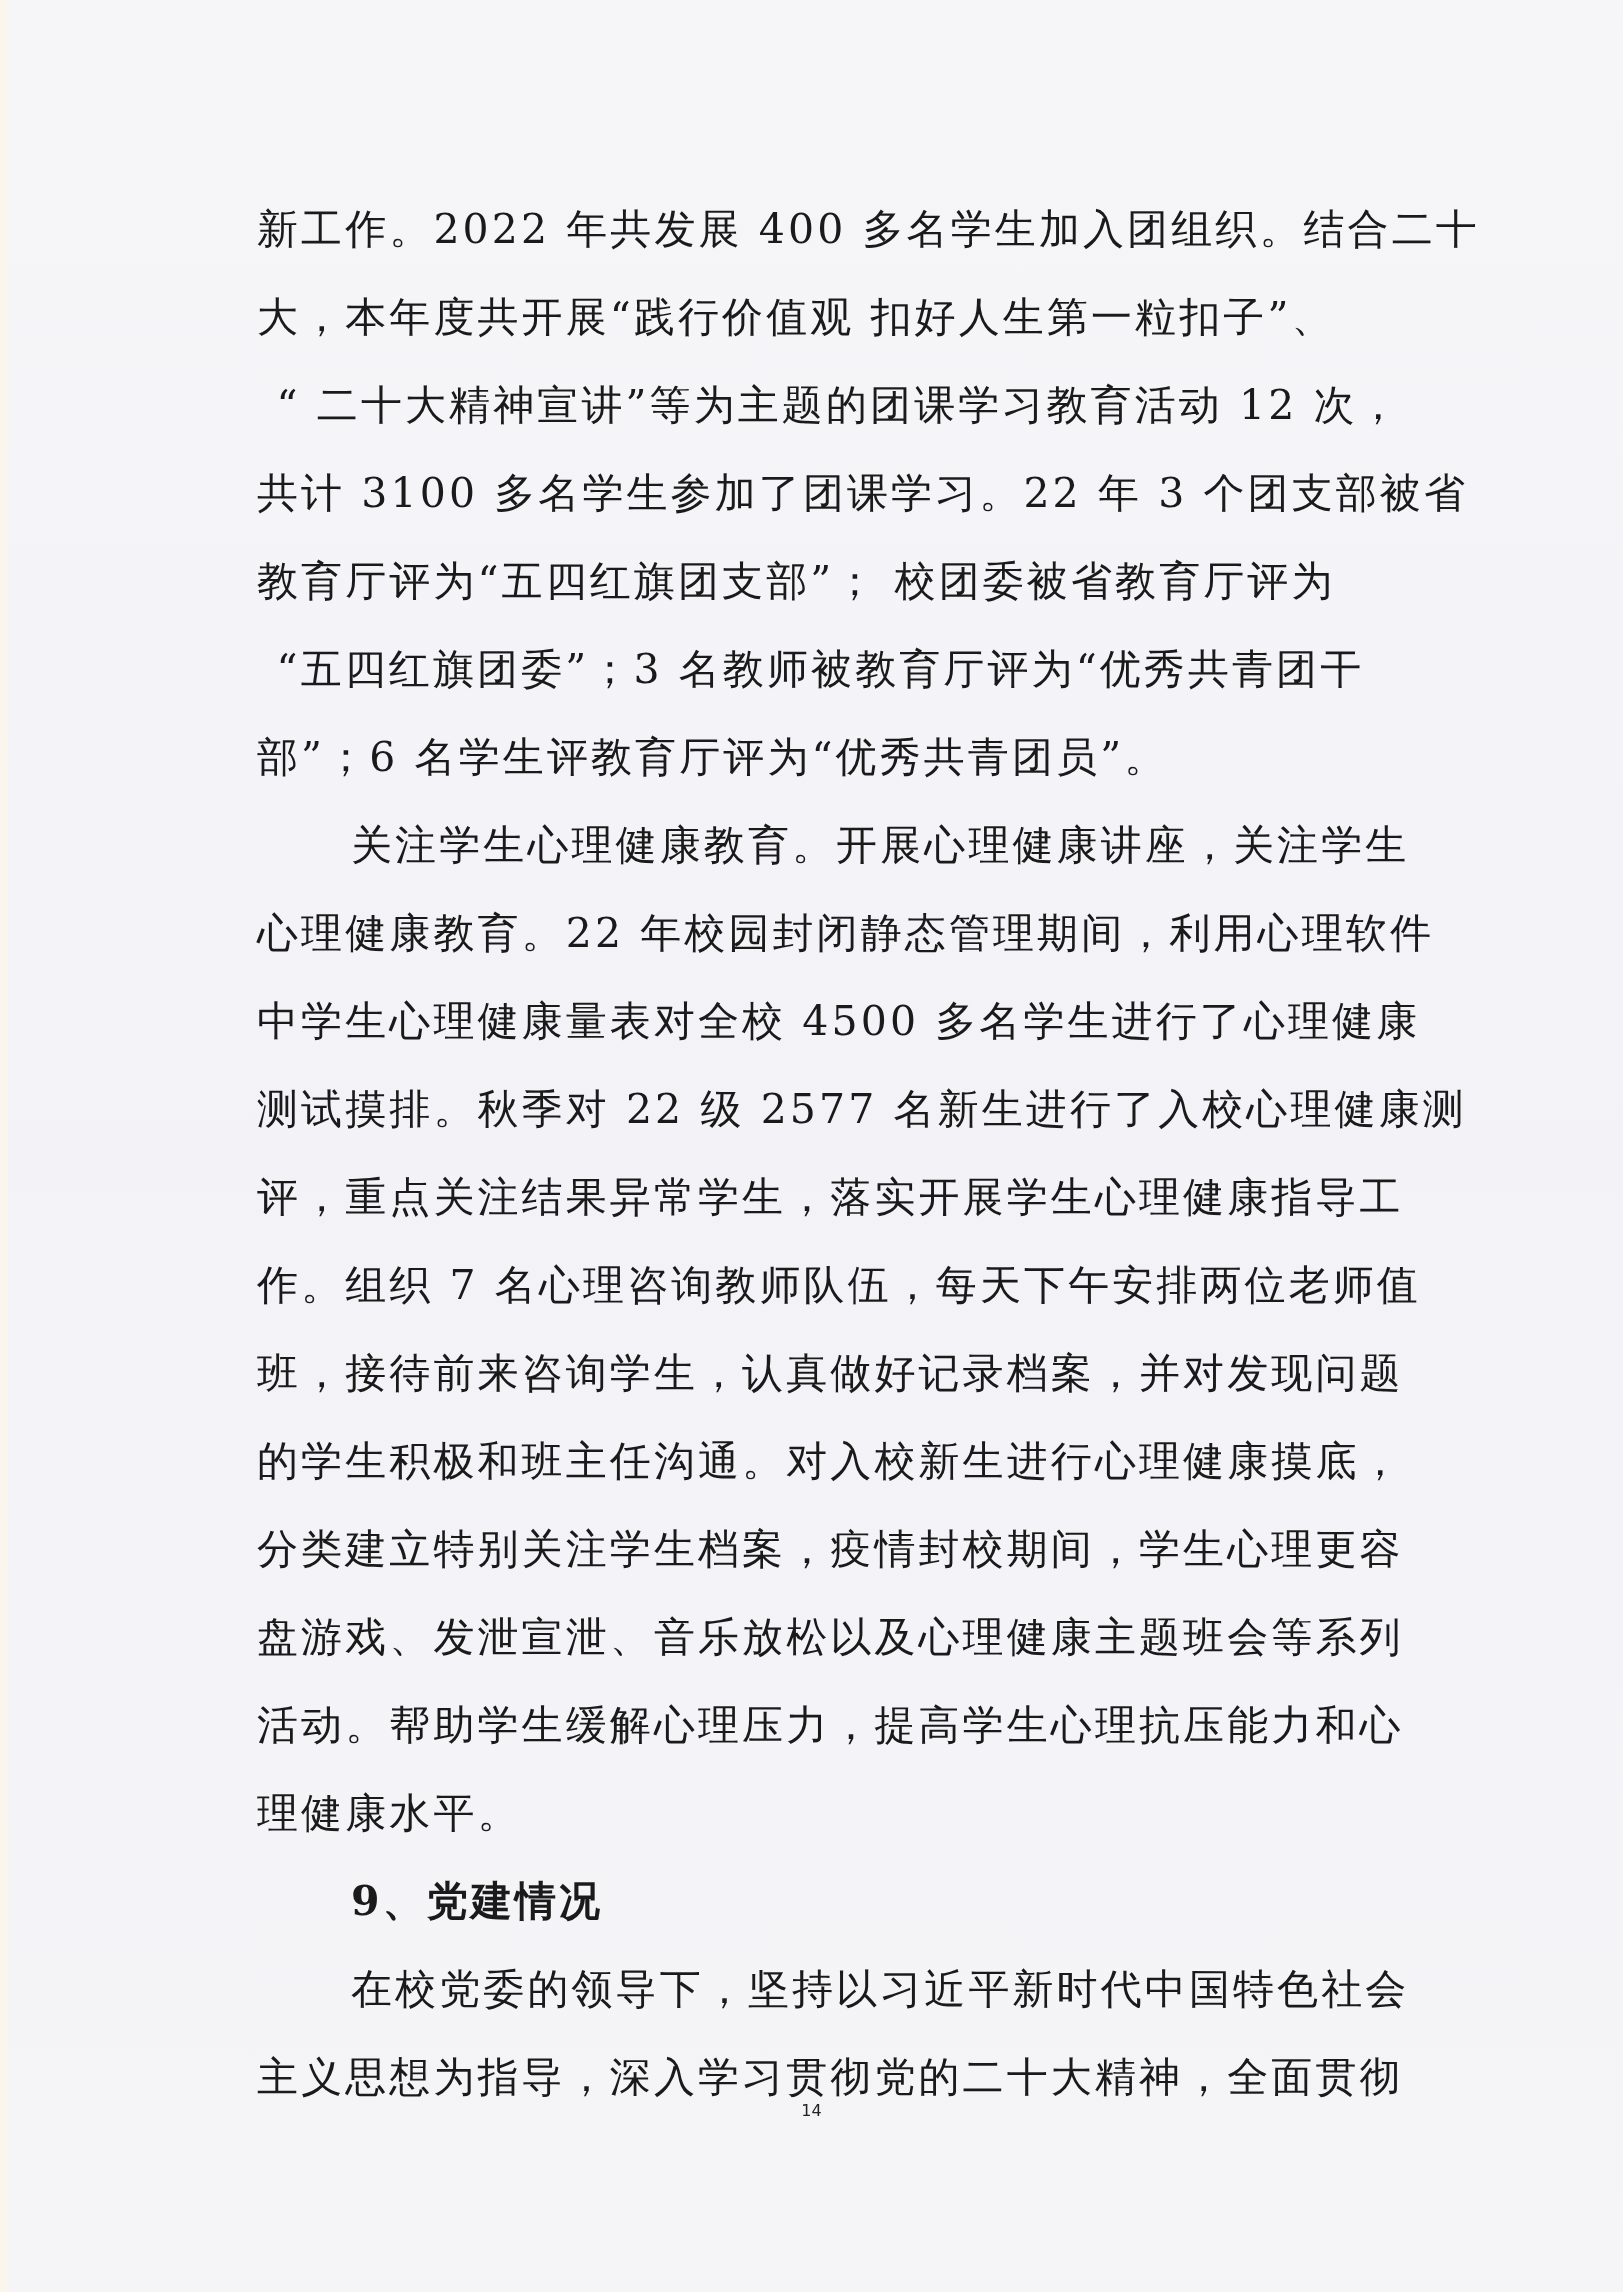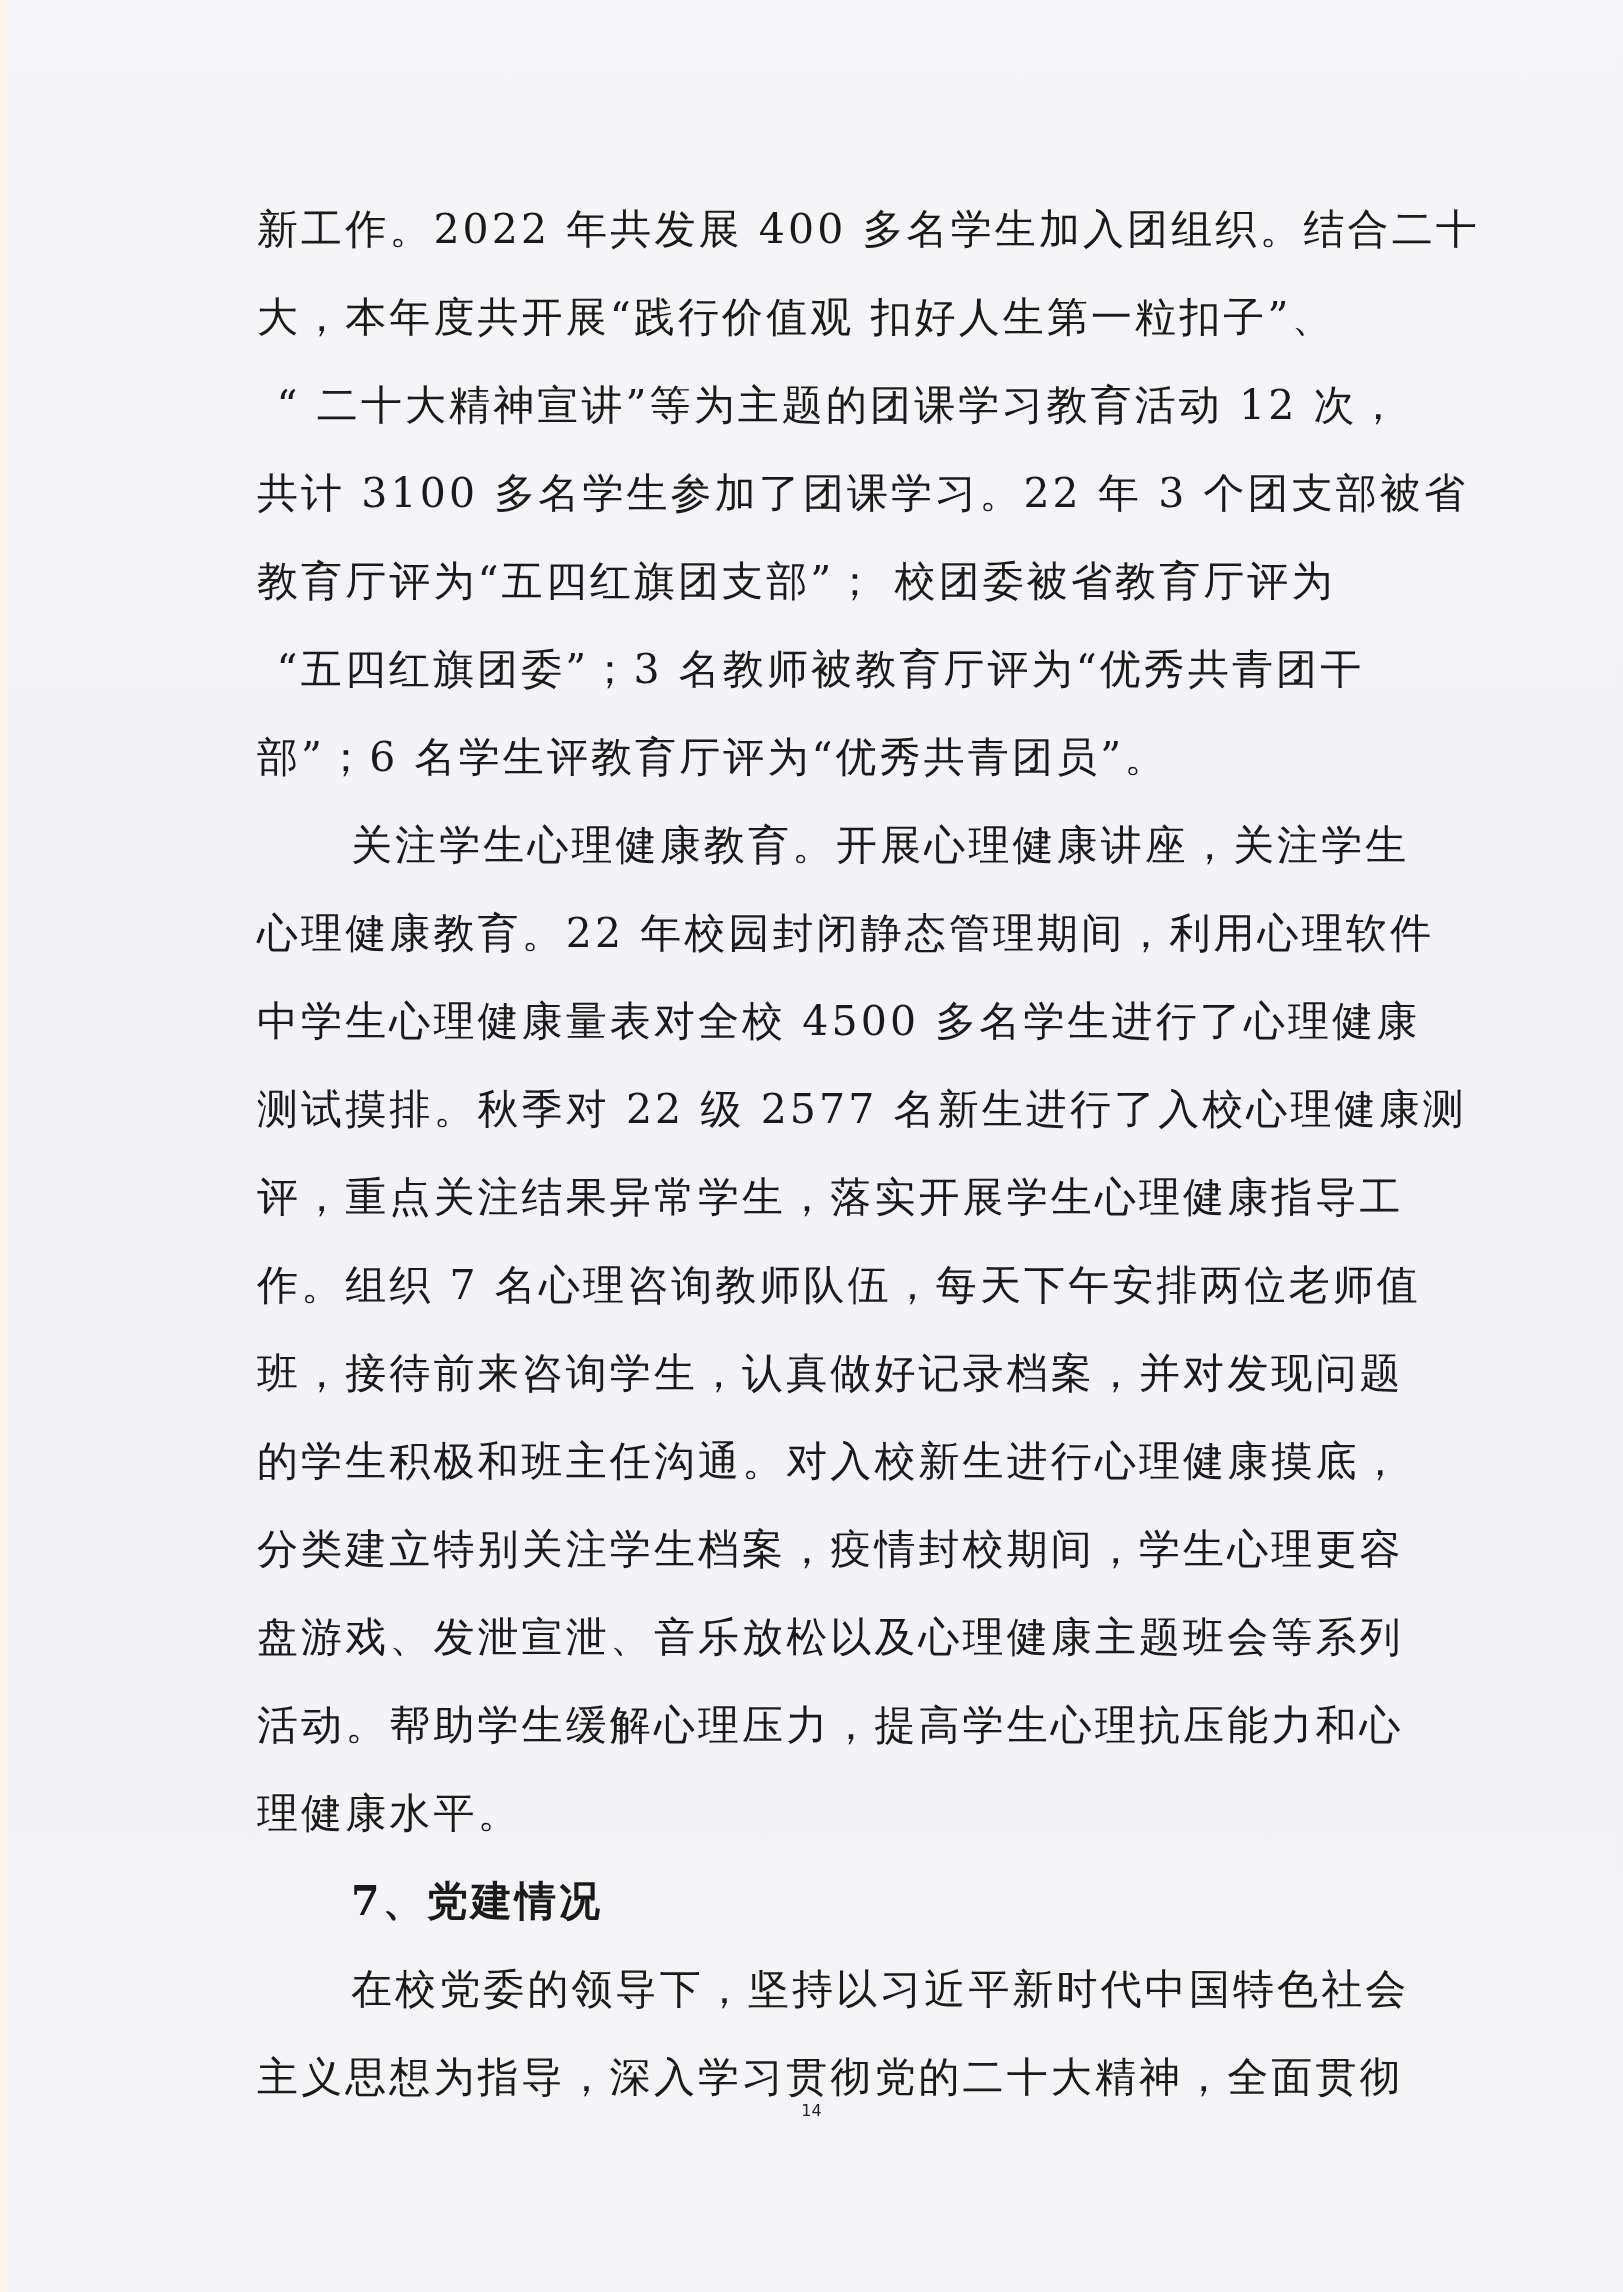--- a/index.html
+++ b/index.html
@@ -80,20 +80,20 @@
     <div class="line">中学生心理健康量表对全校 4500 多名学生进行了心理健康</div>
     <div class="line">测试摸排。秋季对 22 级 2577 名新生进行了入校心理健康测</div>
     <div class="line">评，重点关注结果异常学生，落实开展学生心理健康指导工</div>
     <div class="line">作。组织 7 名心理咨询教师队伍，每天下午安排两位老师值</div>
     <div class="line">班，接待前来咨询学生，认真做好记录档案，并对发现问题</div>
     <div class="line">的学生积极和班主任沟通。对入校新生进行心理健康摸底，</div>
     <div class="line">分类建立特别关注学生档案，疫情封校期间，学生心理更容</div>
     <div class="line">盘游戏、发泄宣泄、音乐放松以及心理健康主题班会等系列</div>
     <div class="line">活动。帮助学生缓解心理压力，提高学生心理抗压能力和心</div>
     <div class="line">理健康水平。</div>
-    <div class="line heading">7、党建情况</div>
+    <div class="line heading">9、党建情况</div>
     <div class="line indent">在校党委的领导下，坚持以习近平新时代中国特色社会</div>
     <div class="line">主义思想为指导，深入学习贯彻党的二十大精神，全面贯彻</div>
   </div>
 
   <div class="page-number">14</div>
 </div>
 
 
 </body></html>

